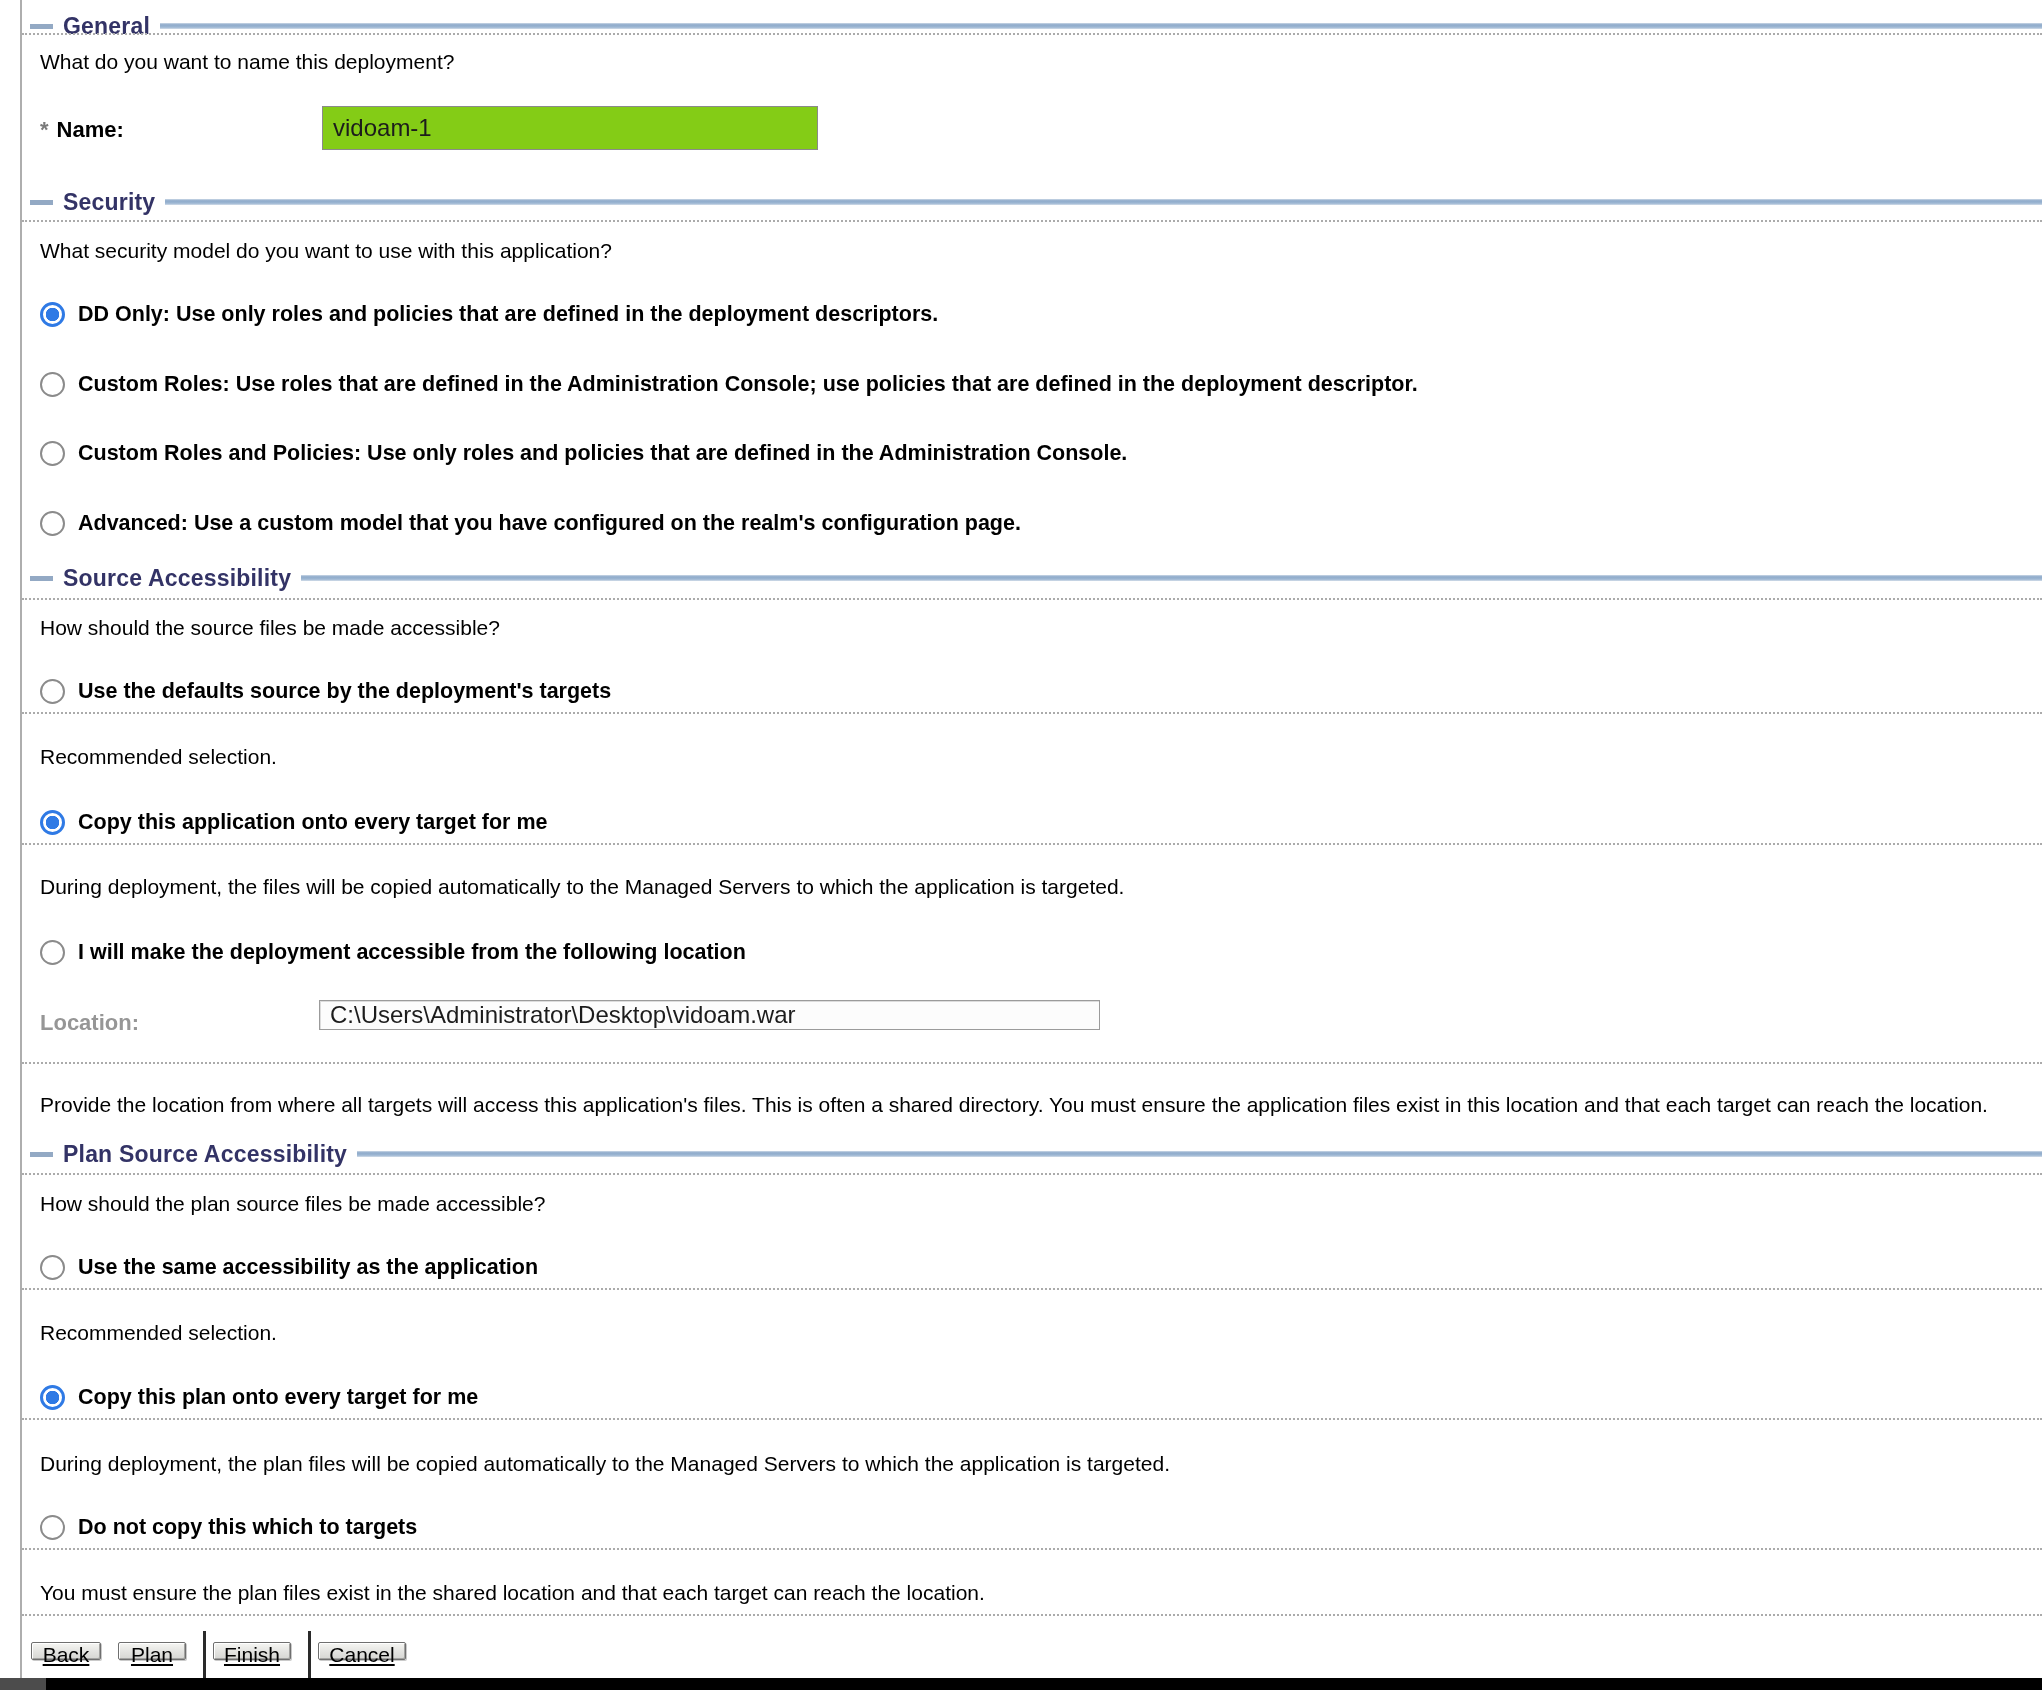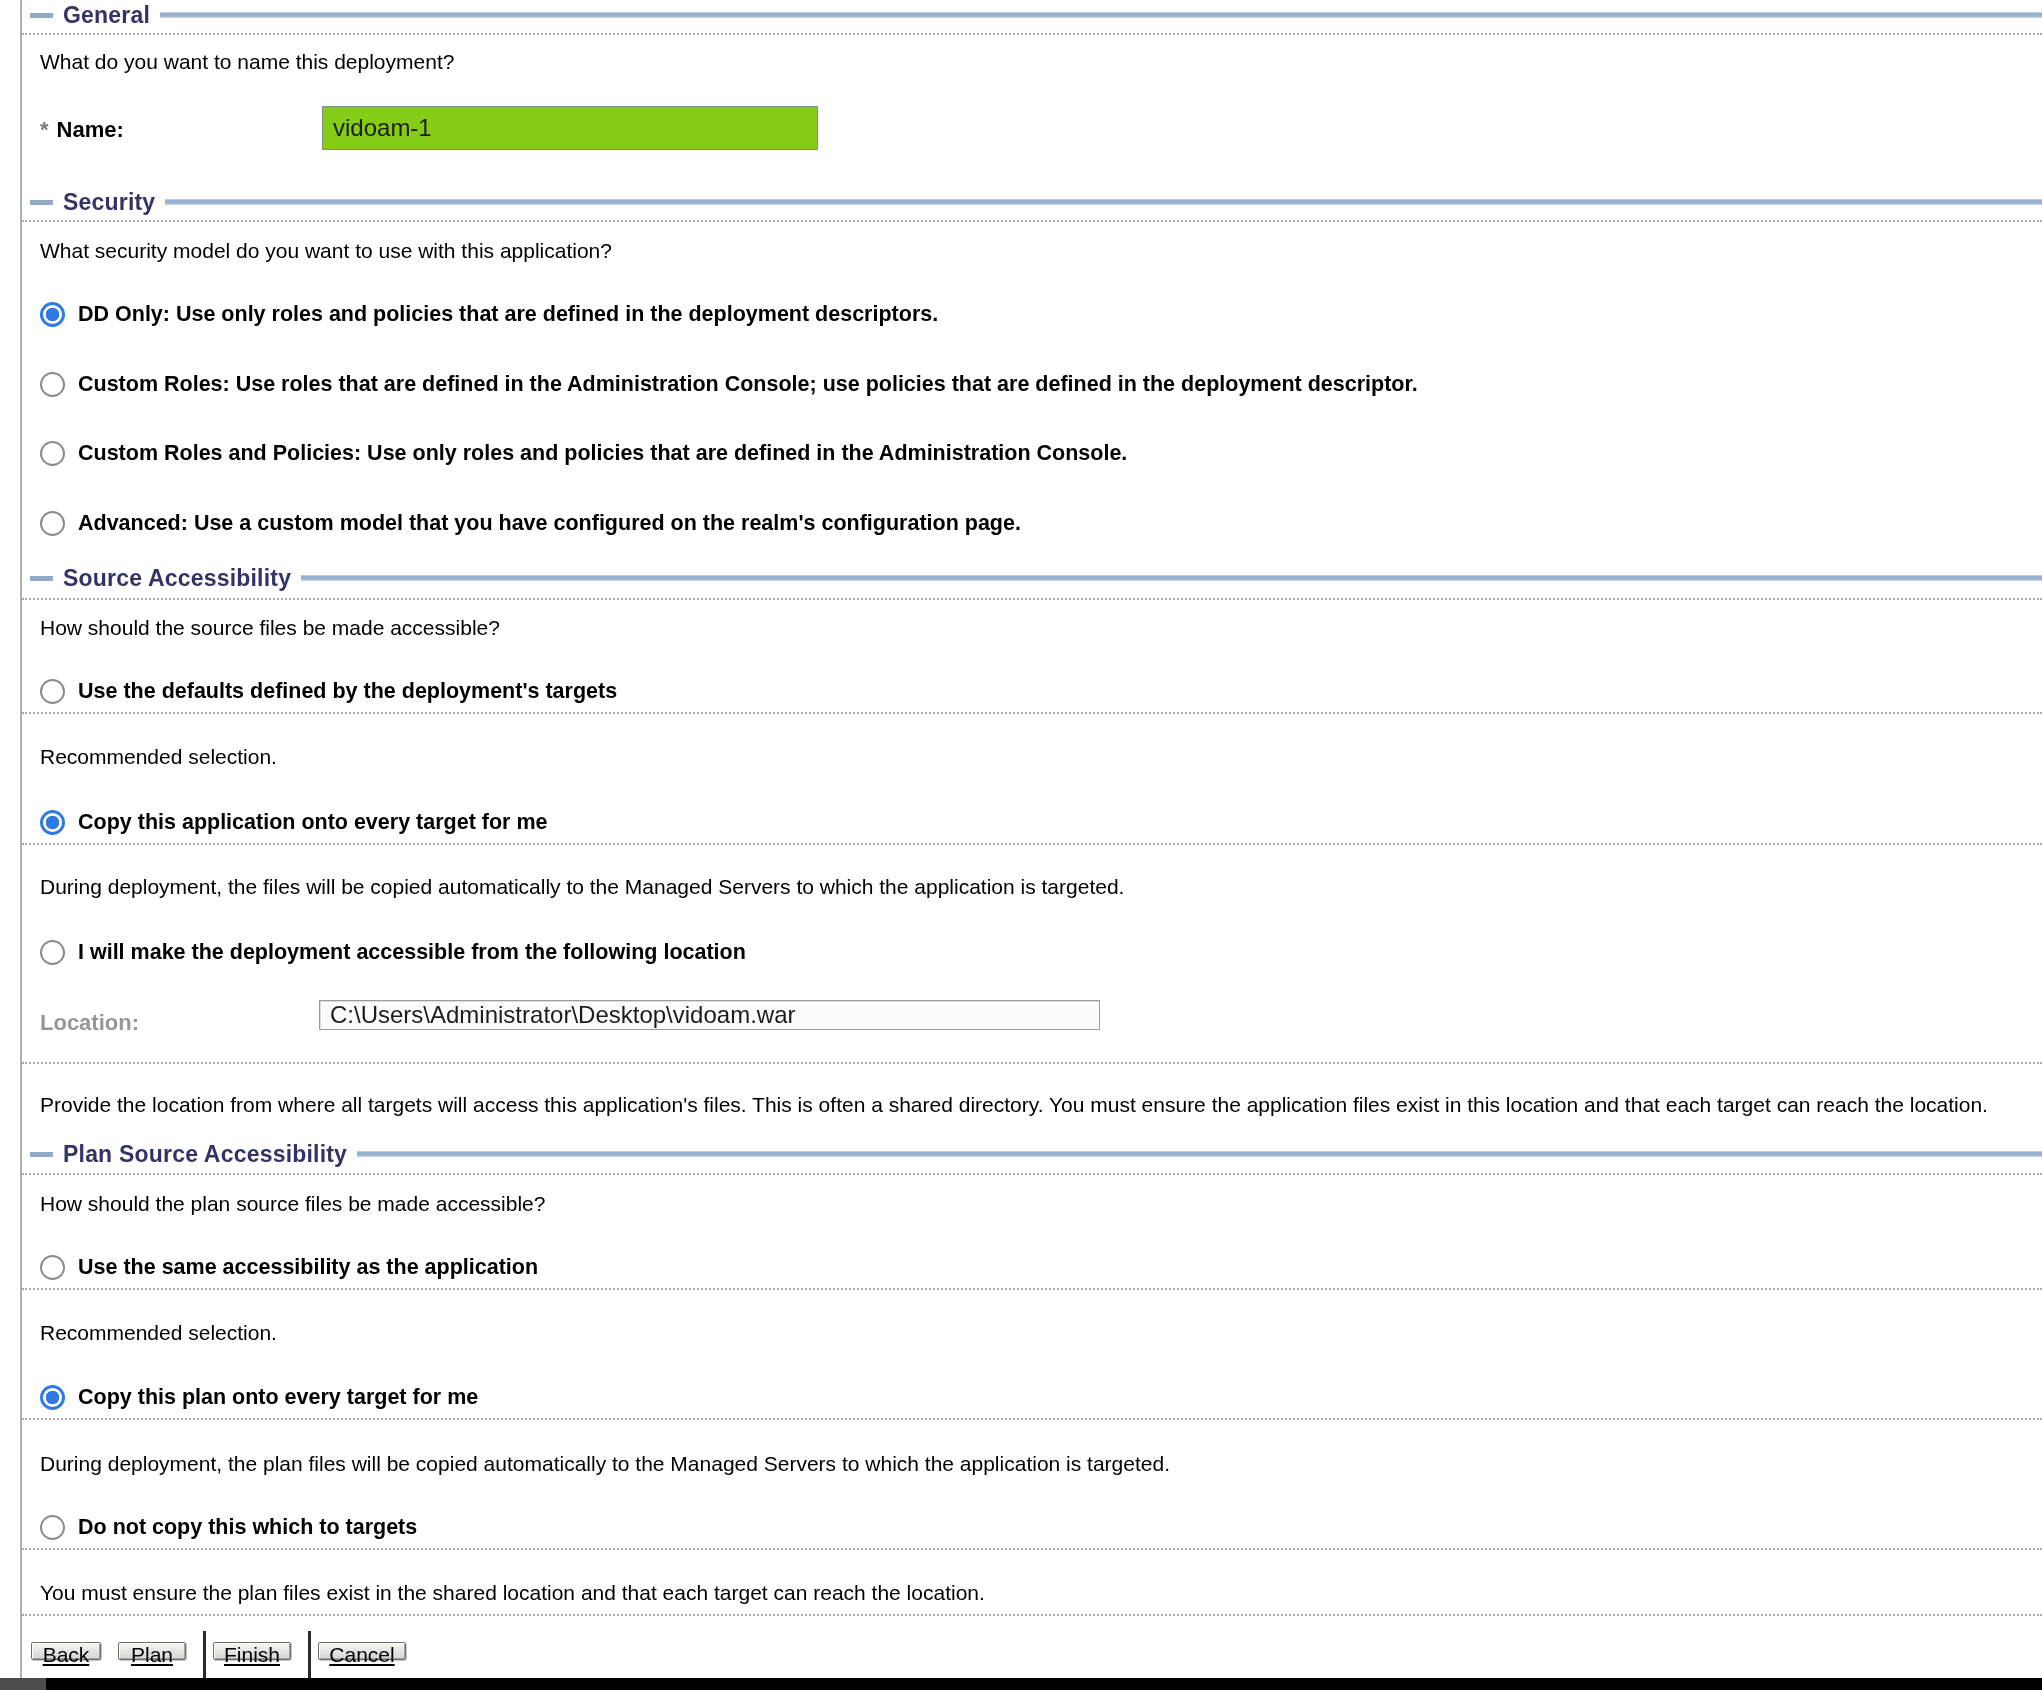--- a/index.html
+++ b/index.html
@@ -41,21 +41,21 @@
   .bottom-corner{position:absolute;left:0;top:1678px;width:46px;height:12px;background:#4c4c4c;}
   .bottom-bar{position:absolute;left:46px;right:0;top:1678px;height:12px;background:#000000;}
 </style>
 </head>
 <body>
 
 <div>
 
   <div class="left-border"></div>
 
-  <div class="sec-header" style="top:1px">
+  <div class="sec-header" style="top:12px">
     <span class="sec-dash"></span>
     <span class="sec-title">General</span>
     <span class="sec-rule"></span>
   </div>
   <div class="dotted" style="top:33px"></div>
 
   <div class="qtext" style="top:49px">What do you want to name this deployment?</div>
 
   <div class="field-row-label" style="top:117px">
     <span class="req">*</span><span>Name:</span>
@@ -92,21 +92,21 @@
     <span class="sec-dash"></span>
     <span class="sec-title">Source Accessibility</span>
     <span class="sec-rule"></span>
   </div>
   <div class="dotted" style="top:598px"></div>
 
   <div class="qtext" style="top:615px">How should the source files be made accessible?</div>
 
   <div class="opt" style="top:678px">
     <span class="radio off"></span>
-    <span class="opt-label">Use the defaults defined by the deployment's targets</span>
+    <span class="opt-label">Use the defaults source by the deployment's targets</span>
   </div>
   <div class="dotted" style="top:712px"></div>
 
   <div class="qtext" style="top:744px">Recommended selection.</div>
 
   <div class="opt" style="top:809px">
     <span class="radio on"></span>
     <span class="opt-label">Copy this application onto every target for me</span>
   </div>
   <div class="dotted" style="top:843px"></div>

